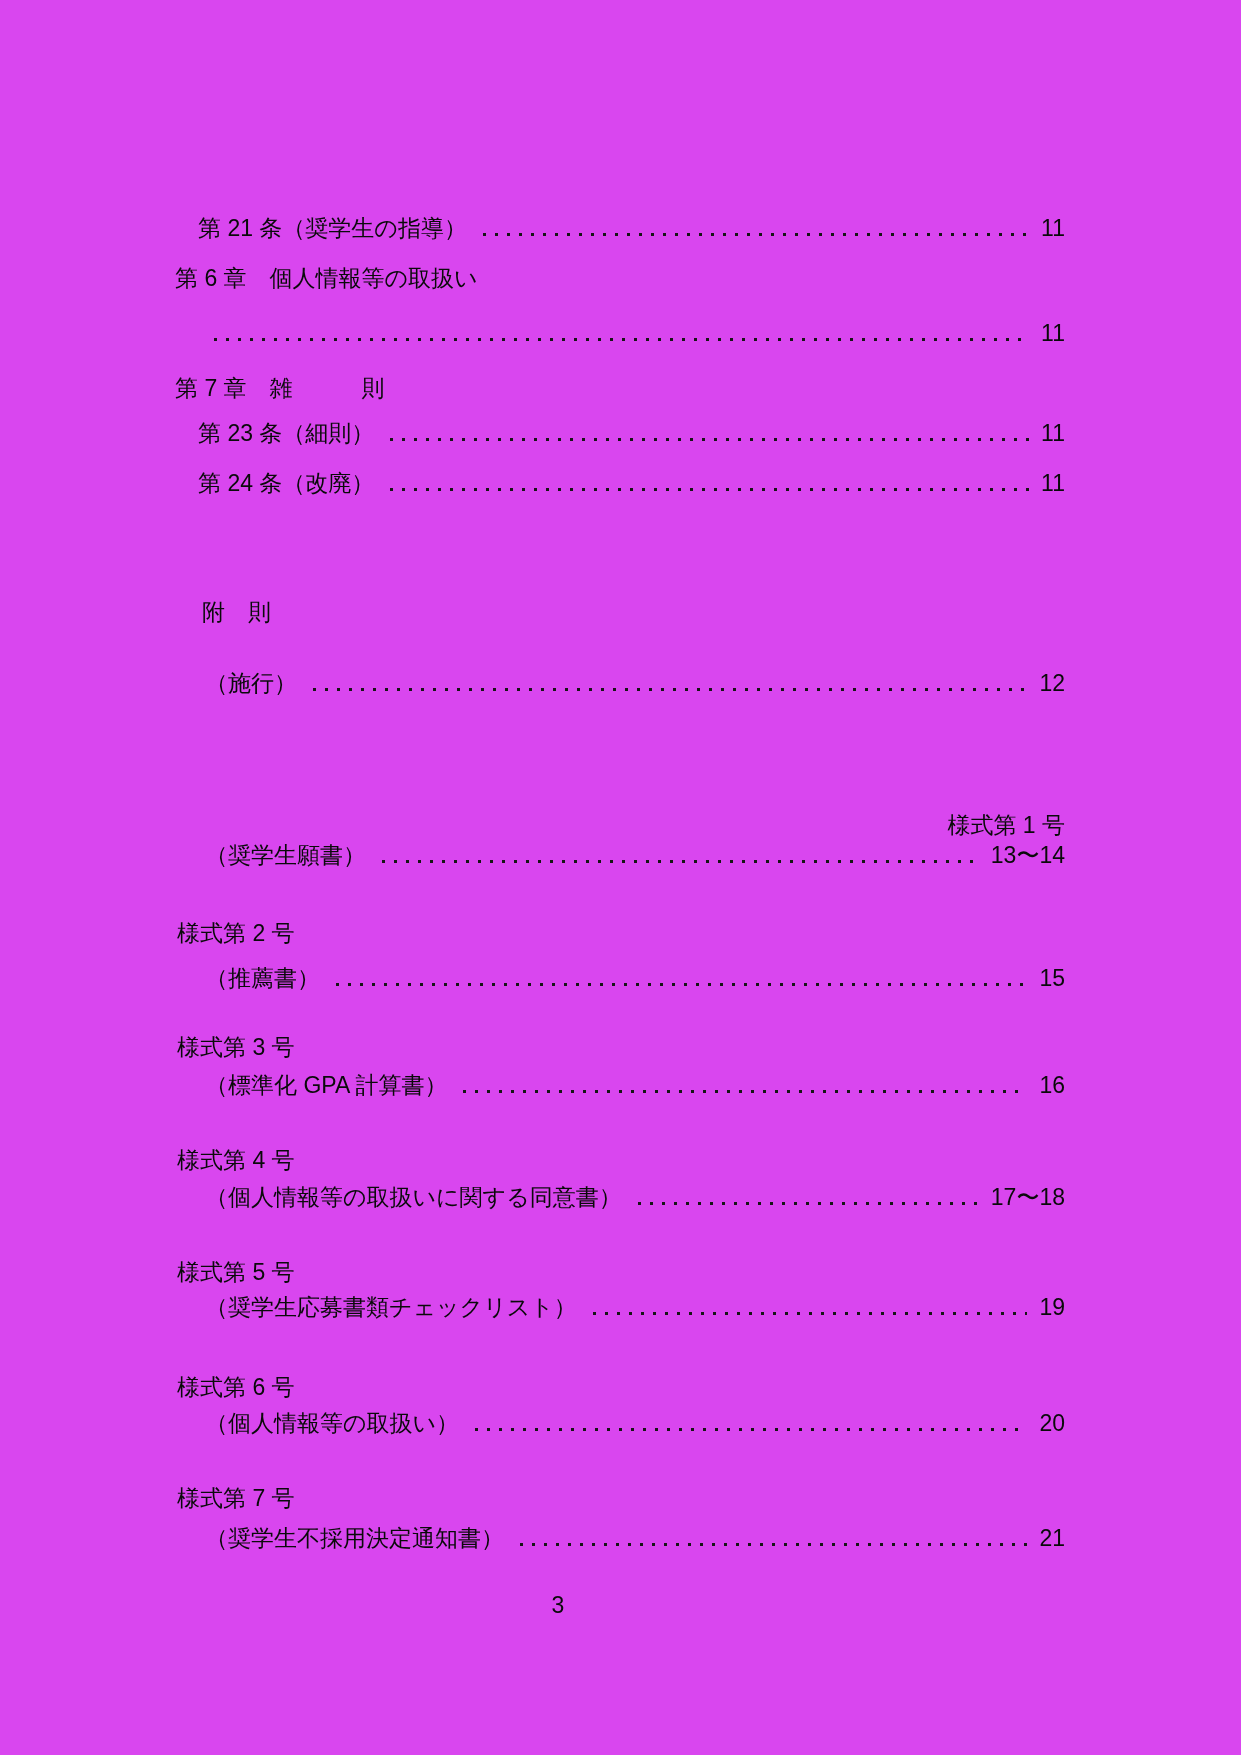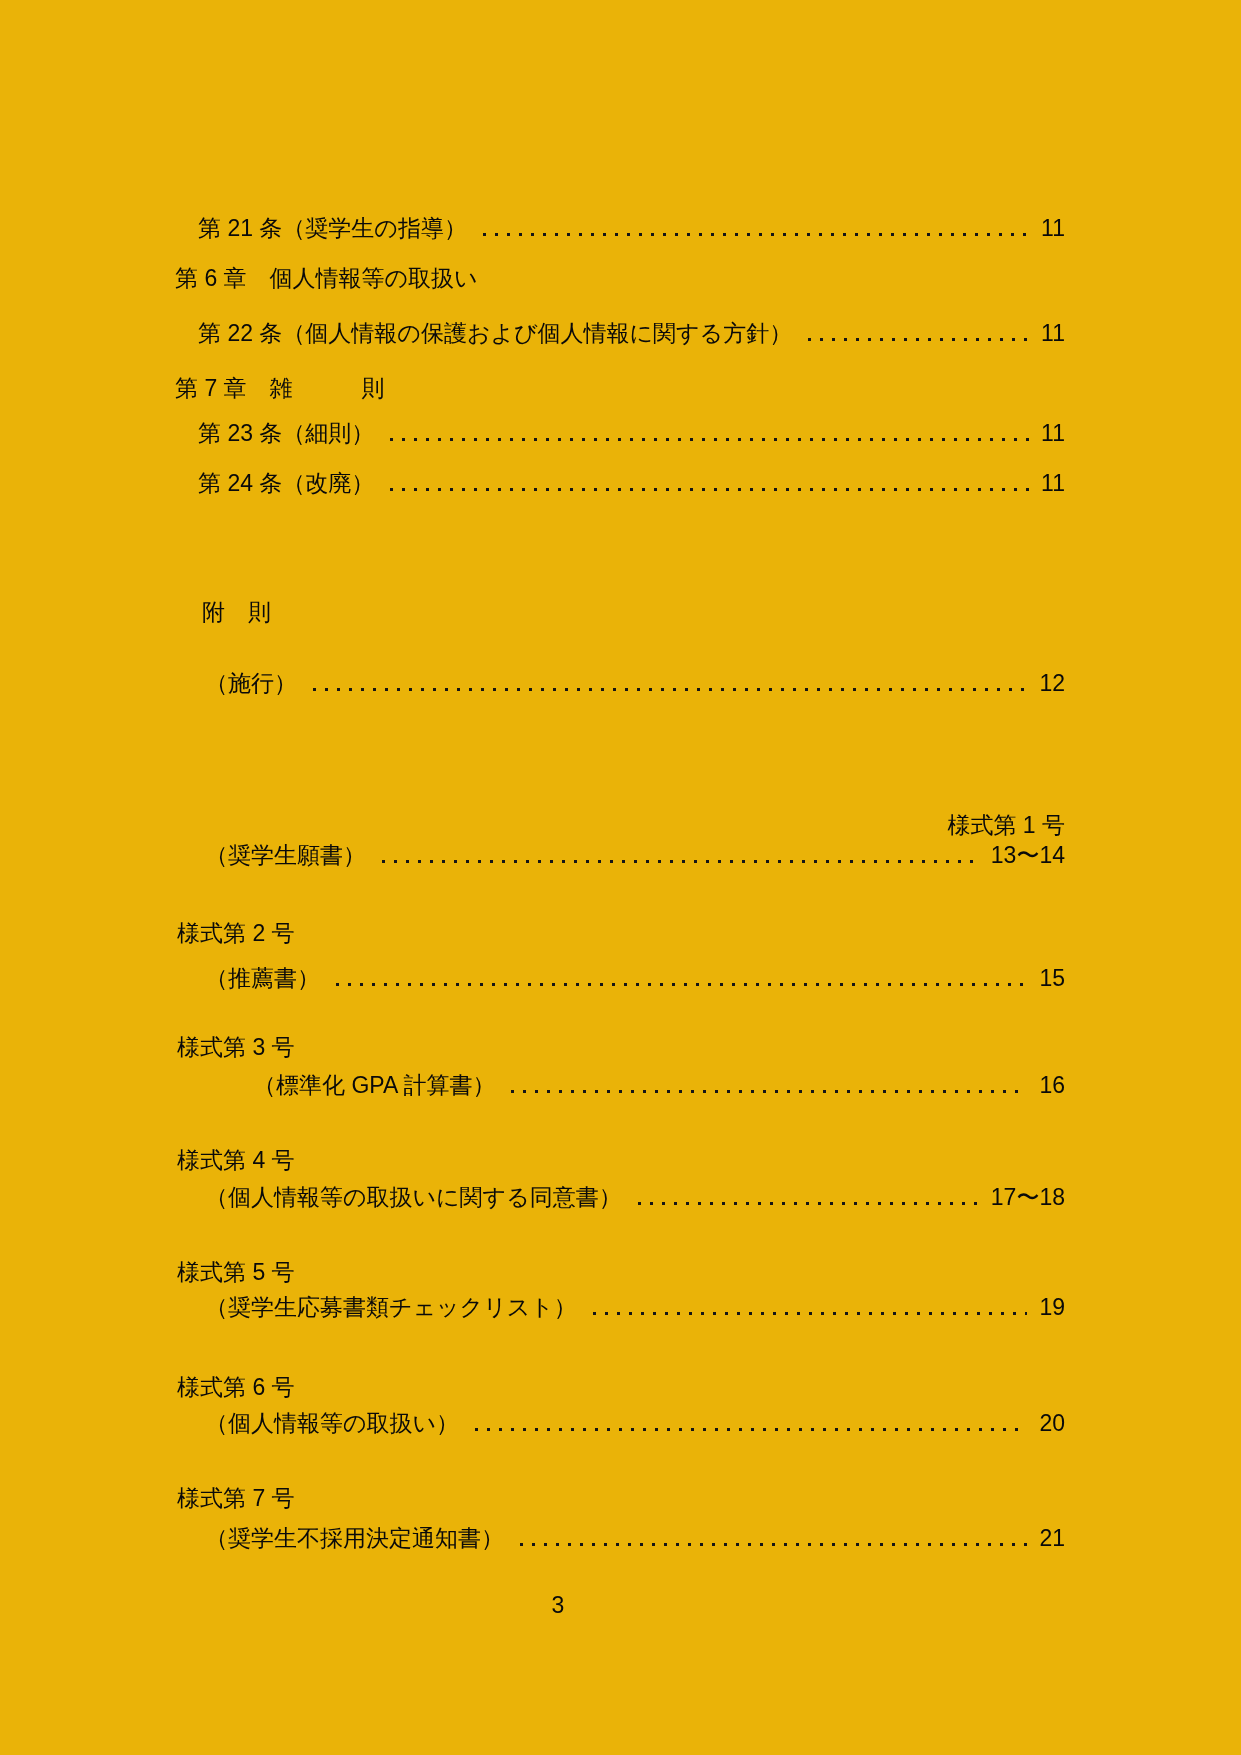--- a/index.html
+++ b/index.html
@@ -4,21 +4,21 @@
 <style>
   html, body {
     margin: 0;
     padding: 0;
     background: #ffffff;
   }
   .page {
     position: relative;
     width: 1241px;
     height: 1755px;
-    background: #eab308;
+    background: #d946ef;
     color: #0a0a0a;
     font-family: "Liberation Sans", "DejaVu Sans", sans-serif;
     overflow: hidden;
   }
   .row {
     position: absolute;
     right: 176px;
     display: flex;
     align-items: baseline;
     font-size: 23px;
@@ -57,32 +57,32 @@
     color: #0a0a0a;
   }
 </style>
 </head>
 <body>
 
 <div class="page">
   <div id="toc">
       <div class="row article" style="top: 213px;"><span class="toc-label">第 21 条（奨学生の指導）</span><span class="leader"></span><span class="pagenum">11</span></div>
       <div class="row chapter" style="top: 263px;"><span class="toc-label">第 6 章　個人情報等の取扱い</span></div>
-      <div class="row article" style="top: 318px;"><span class="toc-label">第 22 条（個人情報の保護および個人情報に関する方針）</span><span class="leader"></span><span class="pagenum">11</span></div>
+      <div class="row article" style="top: 318px;"><span class="leader"></span><span class="pagenum">11</span></div>
       <div class="row chapter" style="top: 373px; align-items: flex-end;"><span class="toc-label">第 7 章　雑　　　則</span></div>
       <div class="row article" style="top: 418px; align-items: center;"><span class="toc-label">第 23 条（細則）</span><span class="leader"></span><span class="pagenum">11</span></div>
       <div class="row article" style="top: 468px;"><span class="toc-label">第 24 条（改廃）</span><span class="leader"></span><span class="pagenum">11</span></div>
       <div class="row label" style="top: 597px;"><span class="toc-label">附　則</span></div>
       <div class="row entry" style="top: 668px;"><span class="toc-label">（施行）</span><span class="leader"></span><span class="pagenum">12</span></div>
       <div class="row form-title" style="top: 810px; justify-content: flex-end;"><span class="toc-label">様式第 1 号</span></div>
       <div class="row entry" style="top: 840px;"><span class="toc-label">（奨学生願書）</span><span class="leader"></span><span class="pagenum">13〜14</span></div>
       <div class="row form-title" style="top: 918px;"><span class="toc-label">様式第 2 号</span></div>
       <div class="row entry" style="top: 963px;"><span class="toc-label">（推薦書）</span><span class="leader"></span><span class="pagenum">15</span></div>
       <div class="row form-title" style="top: 1032px;"><span class="toc-label">様式第 3 号</span></div>
-      <div class="row entry" style="top: 1070px; margin-left: 48px;"><span class="toc-label">（標準化 GPA 計算書）</span><span class="leader"></span><span class="pagenum">16</span></div>
+      <div class="row entry" style="top: 1070px;"><span class="toc-label">（標準化 GPA 計算書）</span><span class="leader"></span><span class="pagenum">16</span></div>
       <div class="row form-title" style="top: 1145px;"><span class="toc-label">様式第 4 号</span></div>
       <div class="row entry" style="top: 1182px;"><span class="toc-label">（個人情報等の取扱いに関する同意書）</span><span class="leader"></span><span class="pagenum">17〜18</span></div>
       <div class="row form-title" style="top: 1257px;"><span class="toc-label">様式第 5 号</span></div>
       <div class="row entry" style="top: 1292px;"><span class="toc-label">（奨学生応募書類チェックリスト）</span><span class="leader"></span><span class="pagenum">19</span></div>
       <div class="row form-title" style="top: 1372px;"><span class="toc-label">様式第 6 号</span></div>
       <div class="row entry" style="top: 1408px;"><span class="toc-label">（個人情報等の取扱い）</span><span class="leader"></span><span class="pagenum">20</span></div>
       <div class="row form-title" style="top: 1483px;"><span class="toc-label">様式第 7 号</span></div>
       <div class="row entry" style="top: 1523px;"><span class="toc-label">（奨学生不採用決定通知書）</span><span class="leader"></span><span class="pagenum">21</span></div>
     </div>
   <div class="footer-pagenum">3</div>

